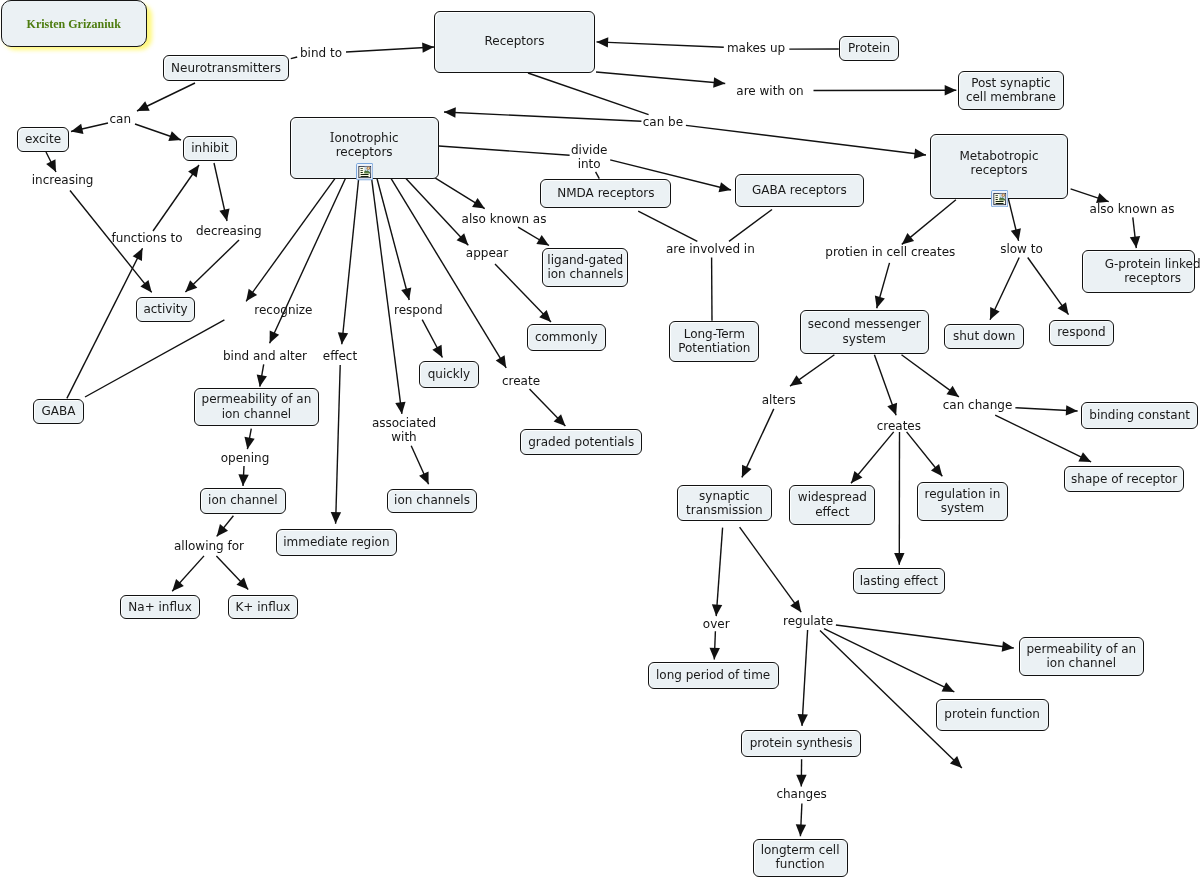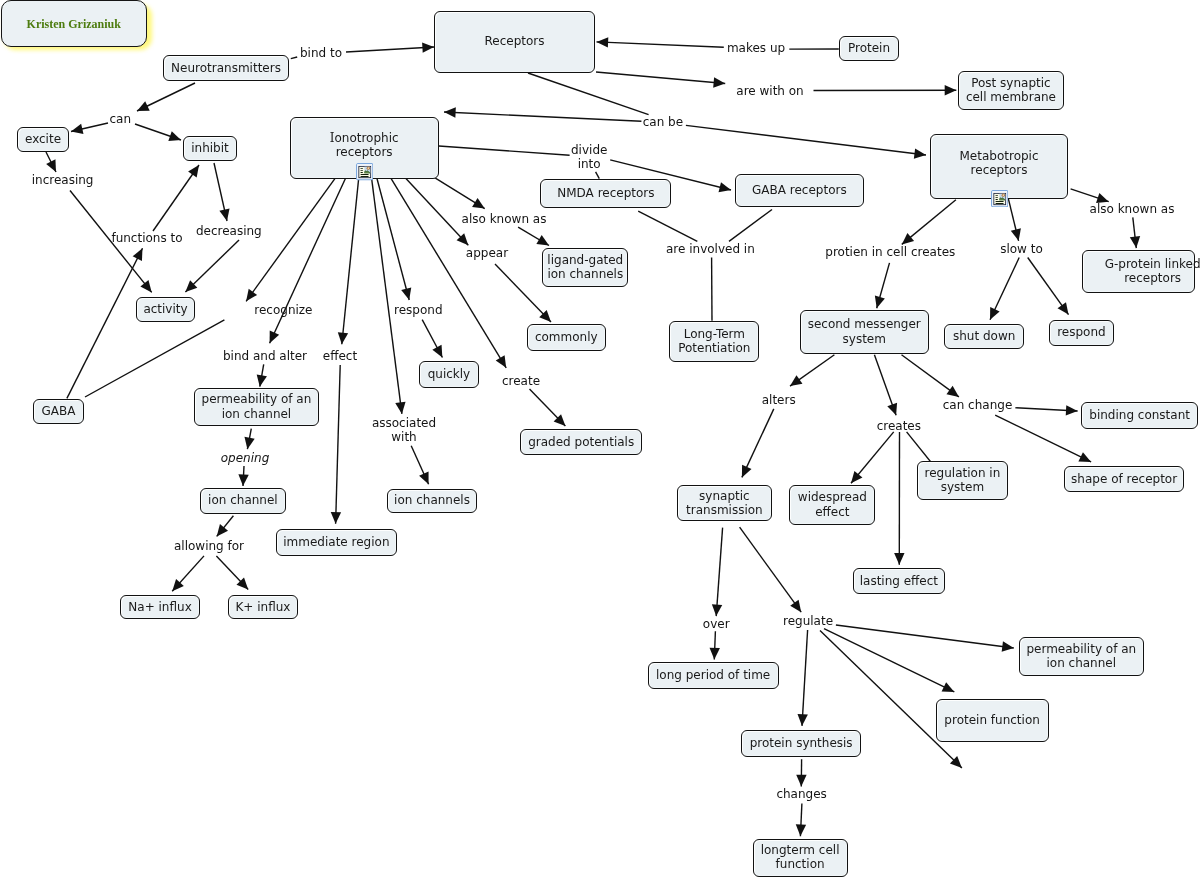--- a/index.html
+++ b/index.html
@@ -367,29 +367,29 @@
 <div class="node" style="left:520.4px;top:428.9px;width:121.6px;height:26.4px;"><span>graded potentials</span></div>
 <div class="node" style="left:1063.8px;top:466.1px;width:120.7px;height:26.1px;"><span>shape of receptor</span></div>
 <div class="node" style="left:33.4px;top:398.9px;width:50.2px;height:25.3px;"><span>GABA</span></div>
 <div class="node" style="left:200px;top:487.9px;width:85.8px;height:25.8px;"><span>ion channel</span></div>
 <div class="node" style="left:386.7px;top:488.7px;width:90.7px;height:24.4px;"><span>ion channels</span></div>
 <div class="node" style="left:276.1px;top:529.2px;width:120.6px;height:26.6px;"><span>immediate region</span></div>
 <div class="node" style="left:676.8px;top:485.3px;width:95.2px;height:36px;"><span>synaptic
 transmission</span></div>
 <div class="node" style="left:789.2px;top:485.3px;width:86.3px;height:39.4px;"><span>widespread
 effect</span></div>
-<div class="node" style="left:916.9px;top:461px;width:91px;height:39.3px;"><span>regulation in
+<div class="node" style="left:916.9px;top:482px;width:91px;height:39.3px;"><span>regulation in
 system</span></div>
 <div class="node" style="left:852.7px;top:568.1px;width:92.4px;height:26.4px;"><span>lasting effect</span></div>
 <div class="node" style="left:120.2px;top:594.7px;width:79.7px;height:24.7px;"><span>Na+ influx</span></div>
 <div class="node" style="left:227.6px;top:594.7px;width:70.7px;height:24.7px;"><span>K+ influx</span></div>
 <div class="node" style="left:1018.7px;top:637px;width:125.2px;height:38.5px;"><span>permeability of an
 ion channel</span></div>
 <div class="node" style="left:647.7px;top:662.2px;width:130.9px;height:26.5px;"><span>long period of time</span></div>
-<div class="node" style="left:935.5px;top:698.8px;width:113.2px;height:43px;"><span>protein function</span></div>
+<div class="node" style="left:935.5px;top:698.8px;width:113.2px;height:32px;"><span>protein function</span></div>
 <div class="node" style="left:741px;top:729.8px;width:120.3px;height:27px;"><span>protein synthesis</span></div>
 <div class="node" style="left:752.5px;top:838.7px;width:95.2px;height:38.4px;"><span>longterm cell
 function</span></div>
 <div class="lbl" style="left:321px;top:53px;"><span>bind to</span></div>
 <div class="lbl" style="left:756px;top:48px;"><span>makes up</span></div>
 <div class="lbl" style="left:770px;top:91px;"><span>are with on</span></div>
 <div class="lbl" style="left:120.3px;top:118.8px;"><span>can</span></div>
 <div class="lbl" style="left:662.9px;top:121.6px;"><span>can be</span></div>
 <div class="lbl" style="left:589.2px;top:156.5px;"><span>divide
 into</span></div>
@@ -405,18 +405,18 @@
 <div class="lbl" style="left:418.3px;top:310px;"><span>respond</span></div>
 <div class="lbl" style="left:239.4px;top:310px;margin-left:44px;"><span>recognize</span></div>
 <div class="lbl" style="left:265px;top:356px;"><span>bind and alter</span></div>
 <div class="lbl" style="left:340px;top:356px;"><span>effect</span></div>
 <div class="lbl" style="left:521px;top:381px;"><span>create</span></div>
 <div class="lbl" style="left:778.7px;top:399.8px;"><span>alters</span></div>
 <div class="lbl" style="left:977.5px;top:405px;"><span>can change</span></div>
 <div class="lbl" style="left:898.8px;top:425.7px;"><span>creates</span></div>
 <div class="lbl" style="left:404px;top:430px;"><span>associated
 with</span></div>
-<div class="lbl" style="left:245px;top:458px;font-style:italic;"><span>opening</span></div>
+<div class="lbl" style="left:245px;top:458px;"><span>opening</span></div>
 <div class="lbl" style="left:209px;top:546px;"><span>allowing for</span></div>
 <div class="lbl" style="left:716.2px;top:623.9px;"><span>over</span></div>
 <div class="lbl" style="left:808px;top:621px;"><span>regulate</span></div>
 <div class="lbl" style="left:801.6px;top:794.2px;"><span>changes</span></div>
 </div>
 
 </body></html>

